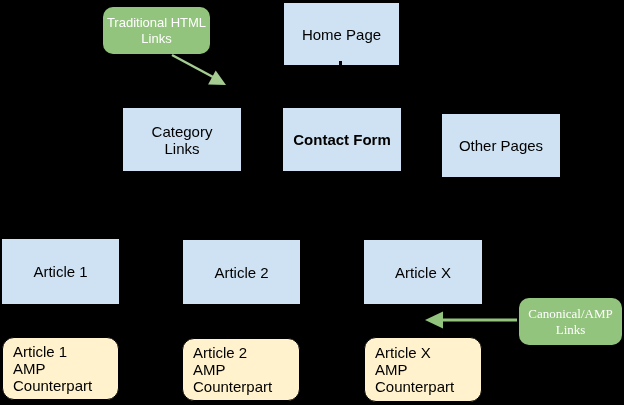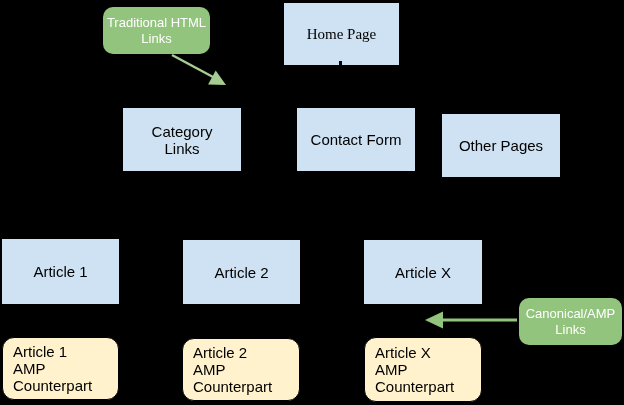--- a/index.html
+++ b/index.html
@@ -68,29 +68,29 @@
   .notch {
     position: absolute;
     background: #000000;
   }
 </style>
 </head>
 <body>
 
 <div id="canvas">
 
-  <div class="node blue" style="left:283px; top:2px; width:117px; height:64px;font-family:Liberation Serif, serif;">
+  <div class="node blue" style="left:283px; top:2px; width:117px; height:64px;">
     <span class="lbl">Home Page</span>
   </div>
 
   <div class="node blue" style="left:122px; top:107px; width:120px; height:65px;">
     <span class="lbl">Category
 Links</span>
   </div>
-  <div class="node blue" style="left:296px; top:107px; width:120px; height:65px;">
+  <div class="node blue" style="left:282px; top:107px; width:120px; height:65px;font-weight:bold;">
     <span class="lbl">Contact Form</span>
   </div>
   <div class="node blue" style="left:441px; top:113px; width:120px; height:65px;">
     <span class="lbl">Other Pages</span>
   </div>
 
   <div class="node blue" style="left:1px; top:238px; width:119px; height:67px;">
     <span class="lbl">Article 1</span>
   </div>
   <div class="node blue" style="left:182px; top:239px; width:119px; height:66px;">
@@ -113,21 +113,21 @@
   <div class="node amp" style="left:364px; top:337px; width:118px; height:65px;">
     <span class="lbl">Article X
 AMP
 Counterpart</span>
   </div>
 
   <div class="callout" style="left:103px; top:7px; width:107px; height:47px;">
     <span class="lbl">Traditional HTML
 Links</span>
   </div>
-  <div class="callout" style="left:519px; top:298px; width:103px; height:47px;">
+  <div class="callout" style="left:519px; top:298px; width:103px; height:47px;font-family:Liberation Serif, serif;">
     <span class="lbl">Canonical/AMP
 Links</span>
   </div>
 
   <div class="notch" style="left:339px; top:61px; width:3px; height:6px;"></div>
 
   <svg id="arrow-layer" viewBox="0 0 624 405" xmlns="http://www.w3.org/2000/svg">
     <g>
       <line x1="172" y1="55" x2="213" y2="77" stroke="#A5CD92" stroke-width="2.5"></line>
       <polygon points="226,85 208.1,84.5 215.7,70.5" fill="#A5CD92"></polygon>

